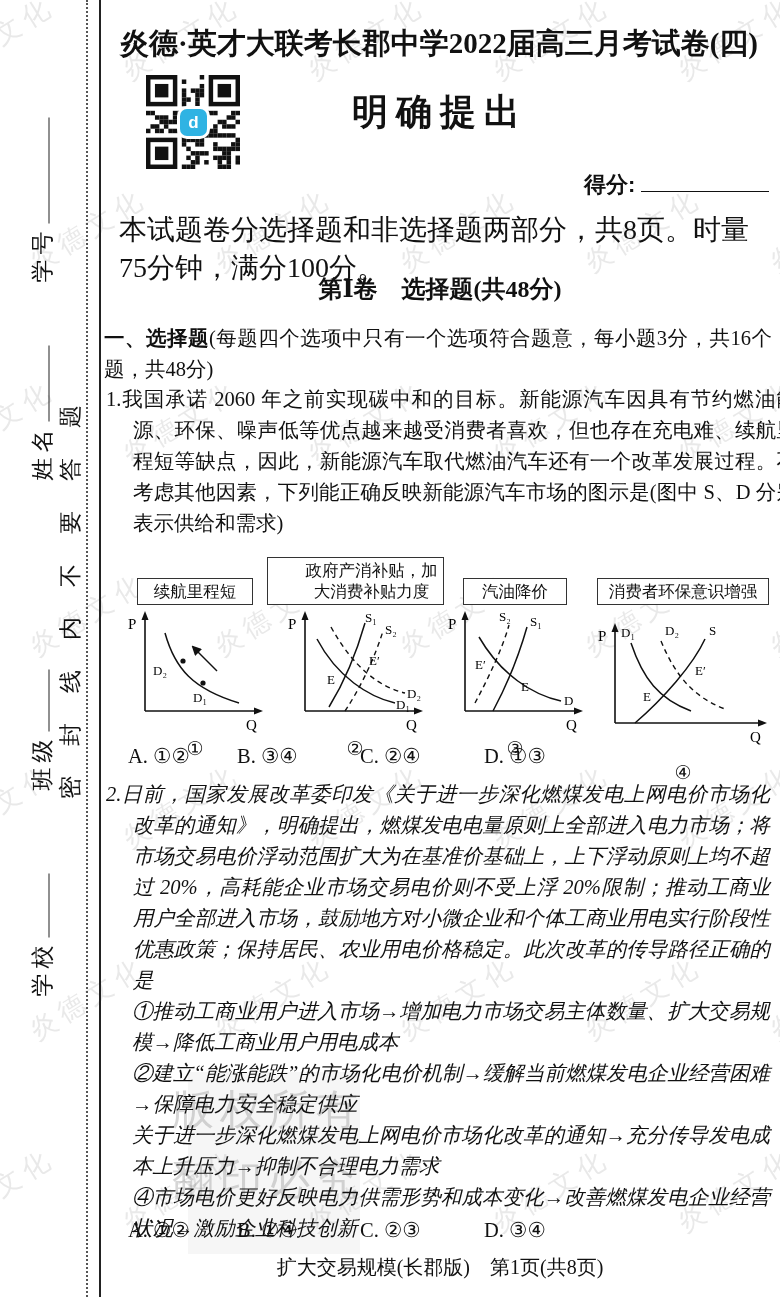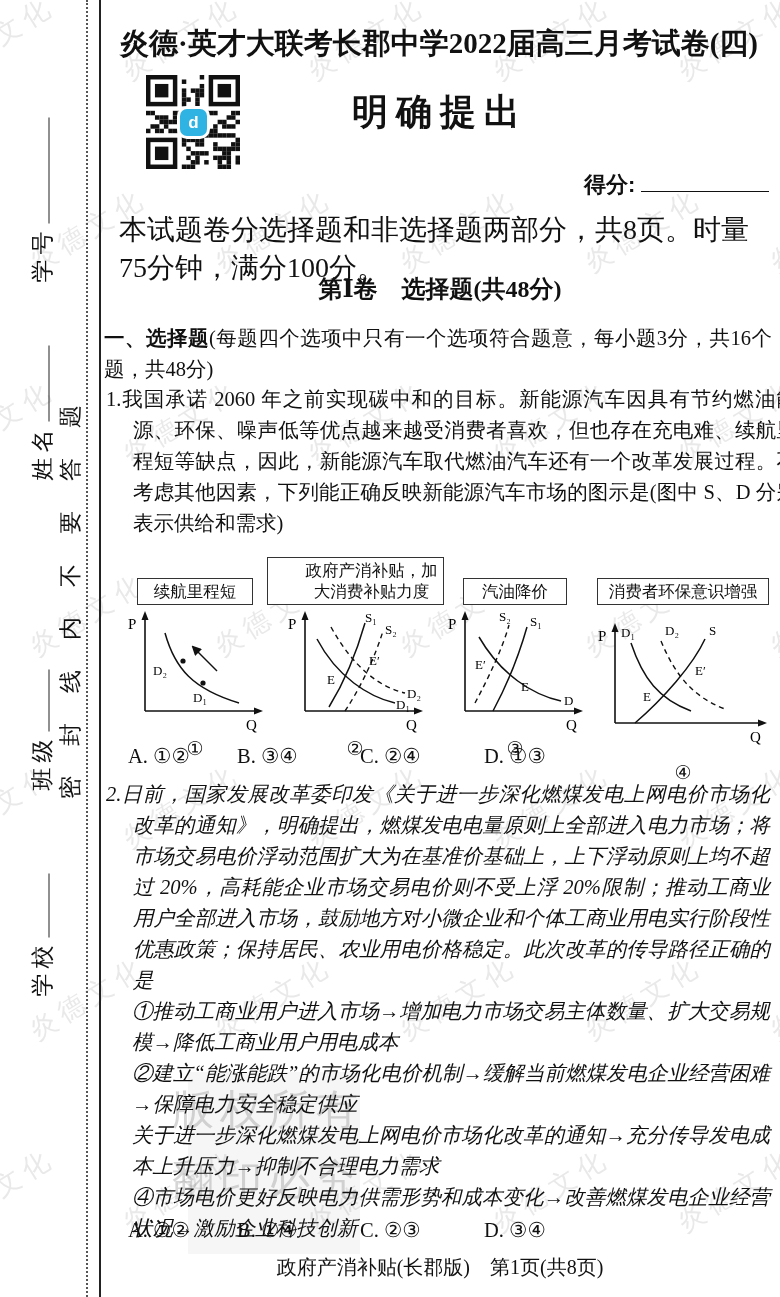--- a/index.html
+++ b/index.html
@@ -400,15 +400,15 @@
     </div>
   </div>
 
   <div class="optrow" style="top:1218px;">
     <span style="left:128px;">A. ①②</span>
     <span style="left:237px;">B. ①④</span>
     <span style="left:360px;">C. ②③</span>
     <span style="left:484px;">D. ③④</span>
   </div>
 
-  <div class="footer">政府产消补贴(长郡版)　第1页(共8页)</div>
+  <div class="footer">扩大交易规模(长郡版)　第1页(共8页)</div>
 
 </div>
 
 </body></html>

